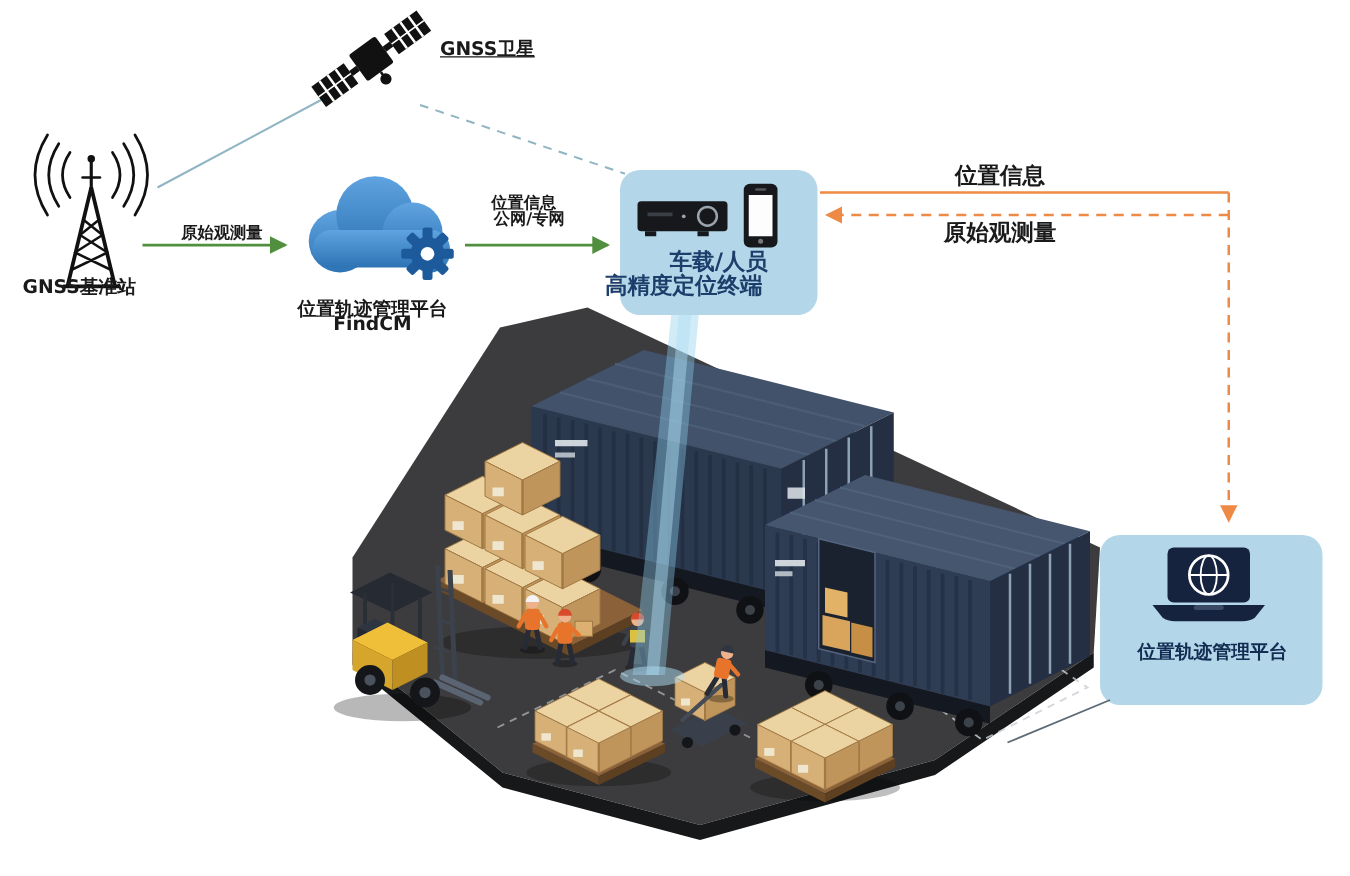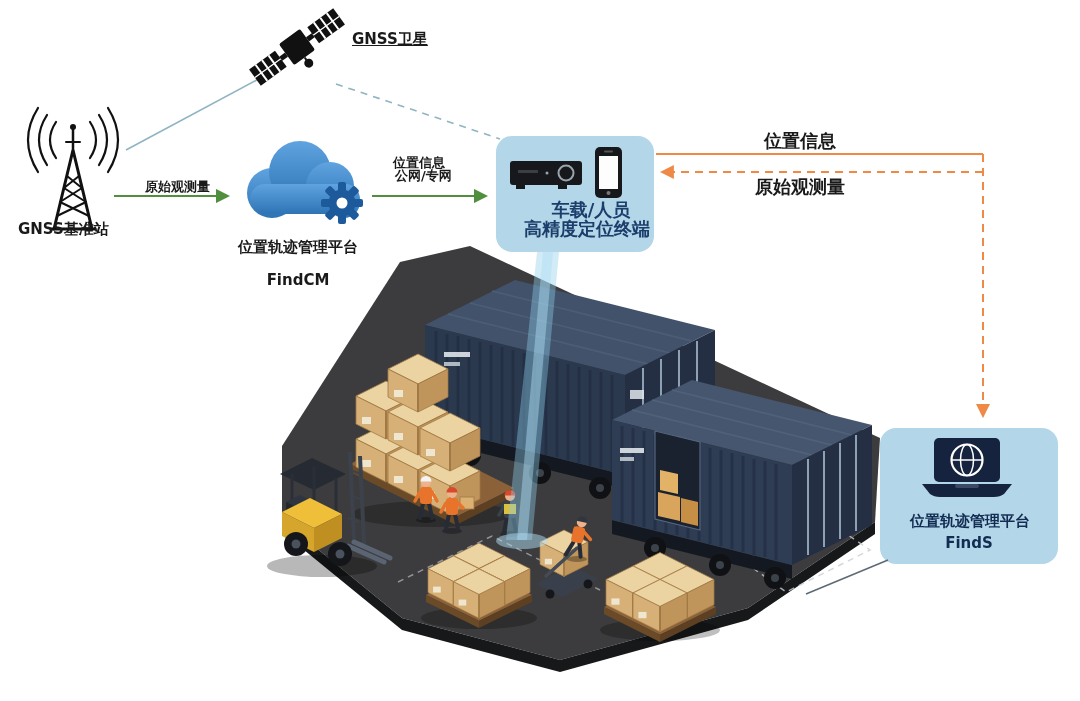--- a/index.html
+++ b/index.html
@@ -274,23 +274,22 @@
     <polygon points="537,252 559,252 532,540 506,540" fill="rgba(140,205,235,0.40)"></polygon>
     <polygon points="543,252 553,252 527,540 517,540" fill="rgba(175,222,245,0.45)"></polygon>
     <ellipse cx="522" cy="541" rx="26" ry="8" fill="rgba(175,222,245,0.5)"></ellipse>
   </g>
 </svg>
 
 <div class="lbl s15" style="left:352px;top:30px;text-decoration:underline;">GNSS卫星</div>
 <div class="lbl s15" style="left:18px;top:220px;">GNSS基准站</div>
 <div class="lbl s13" style="left:145px;top:179px;">原始观测量</div>
 <div class="lbl s15 center" style="left:222px;top:238px;width:152px;">位置轨迹管理平台</div>
-<div class="lbl s15 center" style="left:222px;top:271px;width:152px;">FindCM</div>
+<div class="lbl s15 center" style="left:222px;top:250px;width:152px;">FindCM</div>
 <div class="lbl s13" style="left:393px;top:155px;">位置信息</div>
 <div class="lbl s13" style="left:395px;top:168px;">公网/专网</div>
-<div class="lbl s14 center navy" style="left:496px;top:199px;width:158px;padding-left:16px;">车载/人员</div>
-<div class="lbl s14 center navy" style="left:508px;top:218px;width:158px;">高精度定位终端</div>
+<div class="lbl s14 center navy" style="left:496px;top:199px;width:158px;">车载/人员</div>
+<div class="lbl s14 center navy" style="left:468px;top:218px;width:158px;">高精度定位终端</div>
 <div class="lbl s14 center" style="left:755px;top:130px;width:90px;">位置信息</div>
 <div class="lbl s14 center" style="left:755px;top:176px;width:90px;">原始观测量</div>
 <div class="lbl s15 center navy2" style="left:880px;top:512px;width:180px;">位置轨迹管理平台</div>
-<div class="lbl s15 center navy2" style="left:880px;top:534px;width:178px;">FindS</div>
 
 </div>
 
 </body></html>

